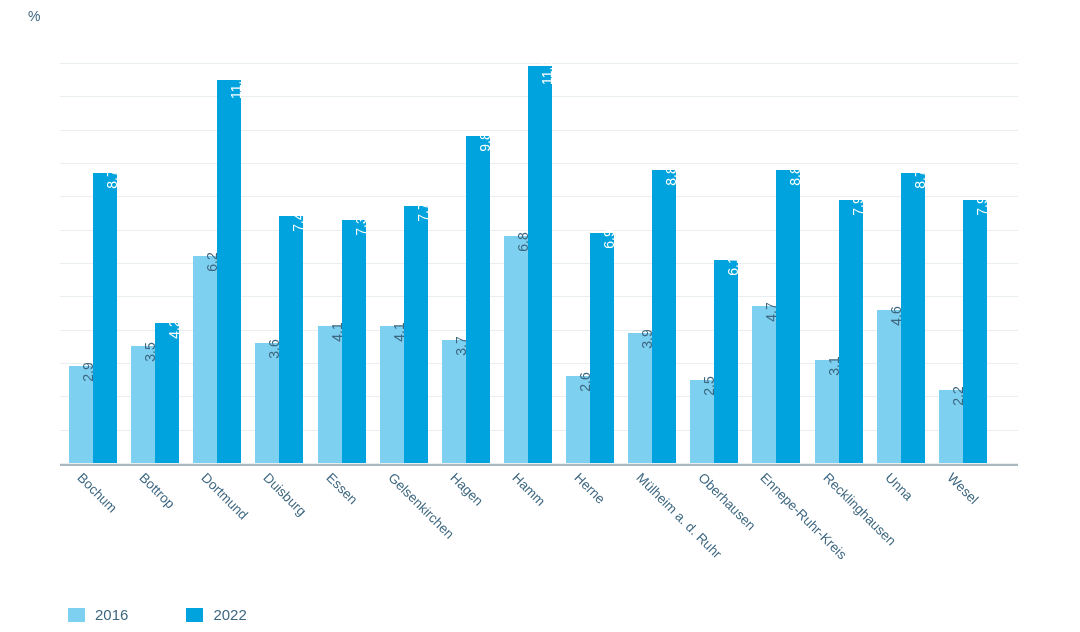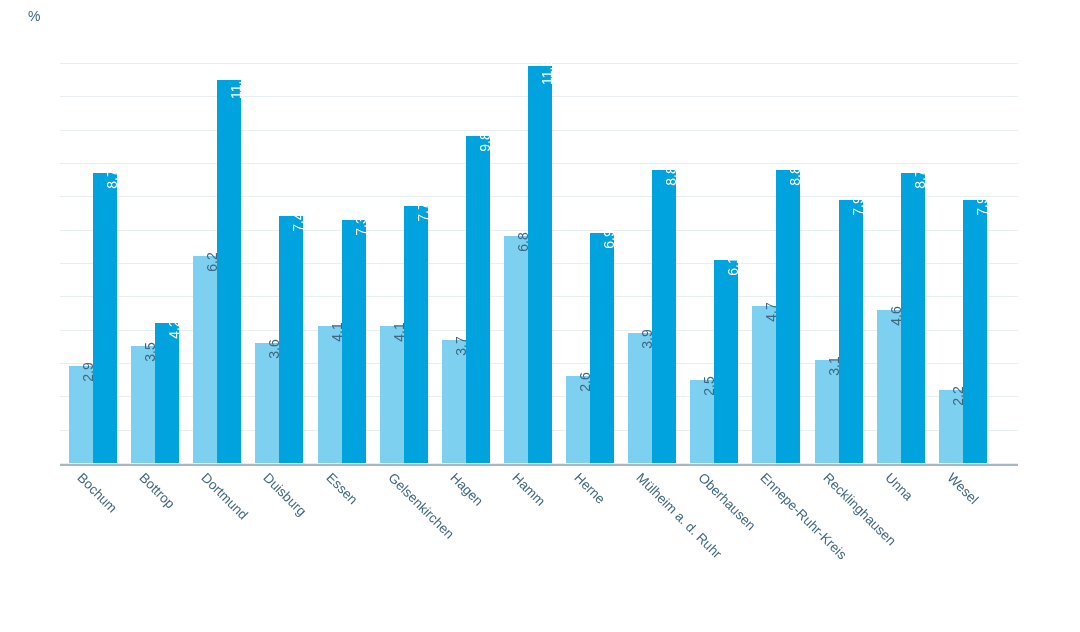--- a/index.html
+++ b/index.html
@@ -238,14 +238,24 @@
       <div class="cat-label" style="left: 459.933px;">Hamm</div>
       <div class="cat-label" style="left: 522.067px;">Herne</div>
       <div class="cat-label" style="left: 584.2px;">Mülheim a. d. Ruhr</div>
       <div class="cat-label" style="left: 646.333px;">Oberhausen</div>
       <div class="cat-label" style="left: 708.467px;">Ennepe-Ruhr-Kreis</div>
       <div class="cat-label" style="left: 770.6px;">Recklinghausen</div>
       <div class="cat-label" style="left: 832.733px;">Unna</div>
       <div class="cat-label" style="left: 894.867px;">Wesel</div>
     </div>
 
+  <div class="legend" id="legend">
+      <div class="legend-item">
+        <span class="legend-swatch" style="background: rgb(125, 208, 239);"></span>
+        <span class="legend-text">2016</span>
+      </div>
+      <div class="legend-item">
+        <span class="legend-swatch" style="background: rgb(0, 163, 221);"></span>
+        <span class="legend-text">2022</span>
+      </div>
+    </div>
 
 </div>
 
 </body></html>

